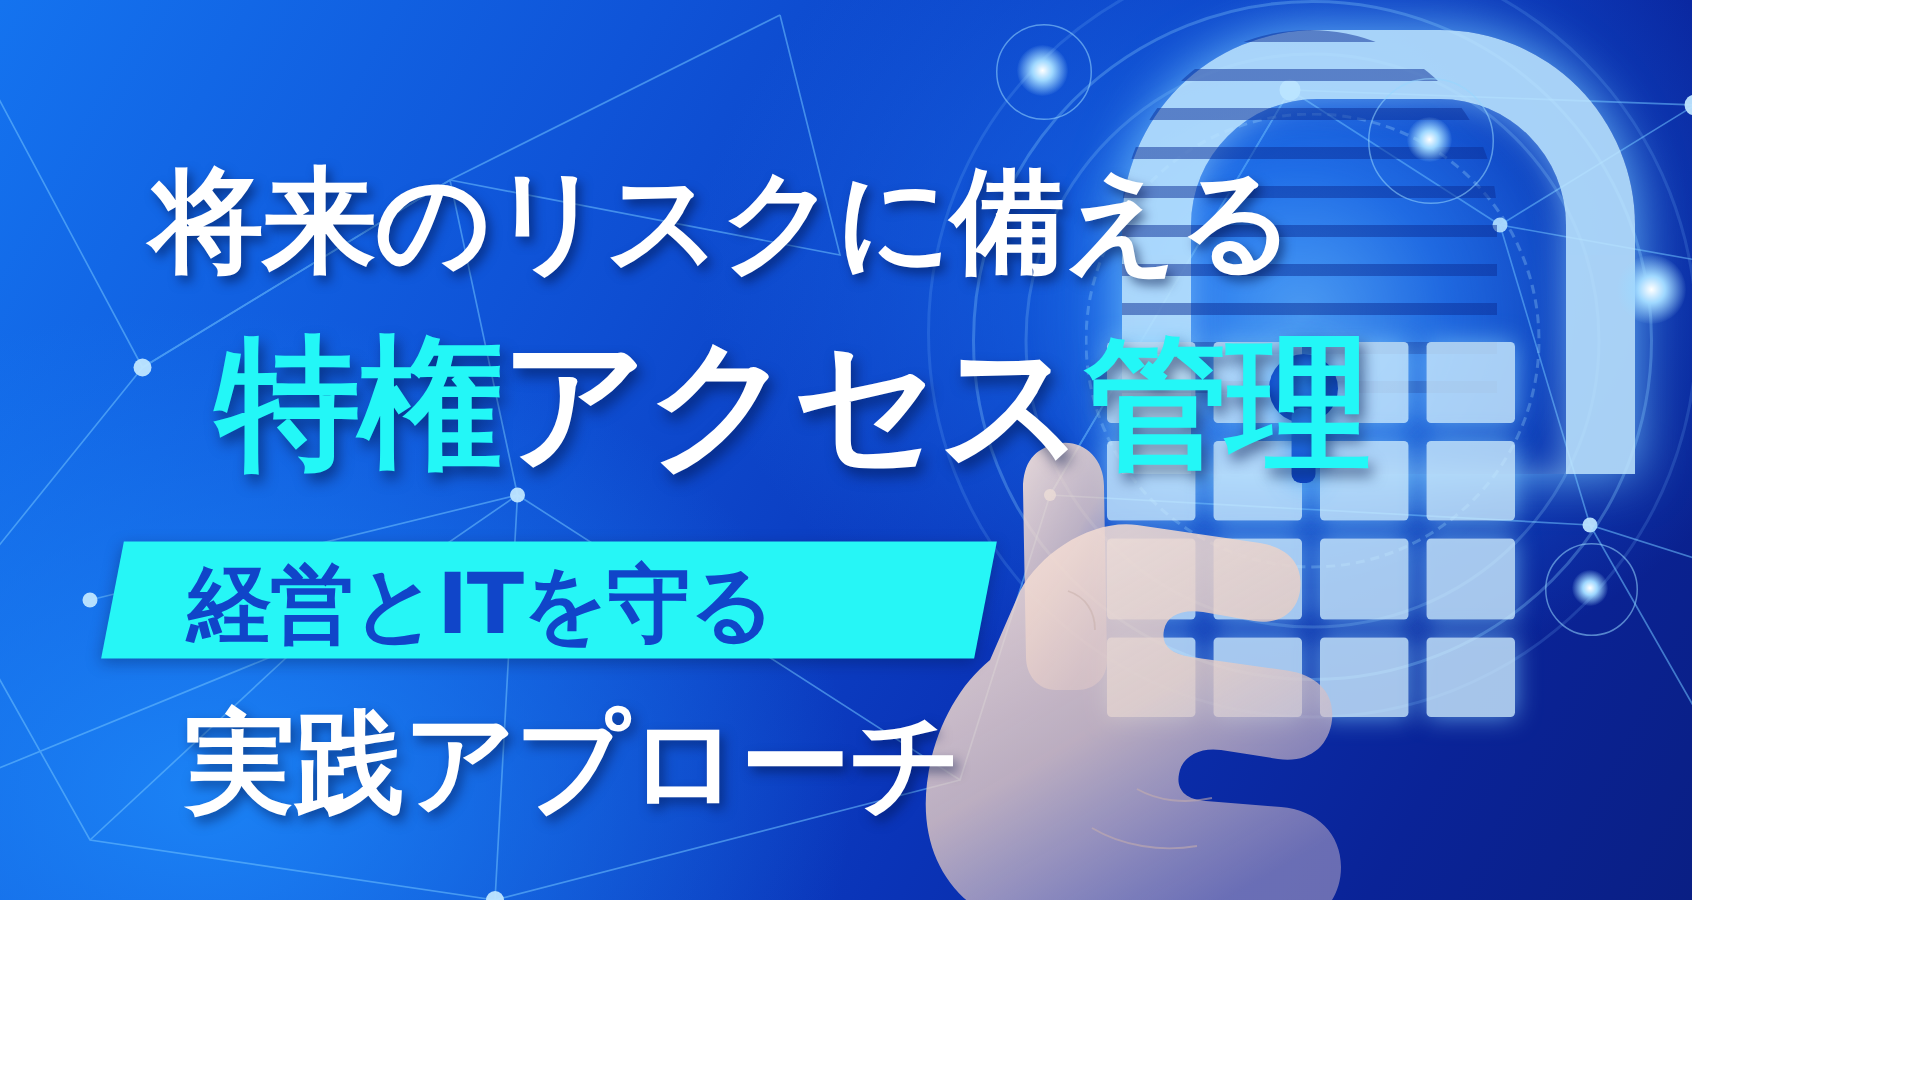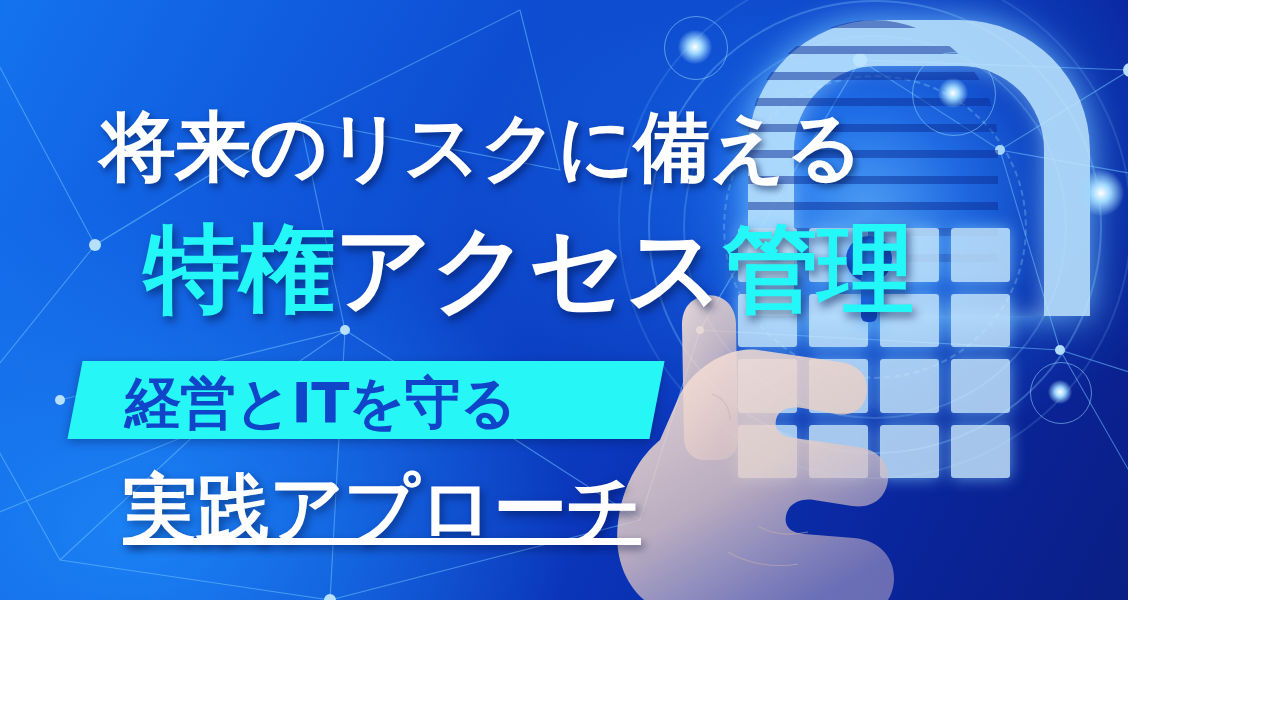--- a/index.html
+++ b/index.html
@@ -118,21 +118,20 @@
     box-shadow:0 3px 10px rgba(2,20,70,.35);
   }
   .band-text{
     position:absolute;left:125px;top:366px;font-size:56px;color:#1045c9;
     text-shadow:none;
   }
 
   .line4{
     position:absolute;left:123px;top:460px;font-size:74px;color:#ffffff;
     text-shadow:3px 4px 8px rgba(2,18,70,.5);
-    text-decoration:underline;
   }
 
   
   .footer{
     position:absolute;left:0;top:600px;width:1280px;height:120px;background:#ffffff;
   }
 </style>
 </head>
 <body>
 

